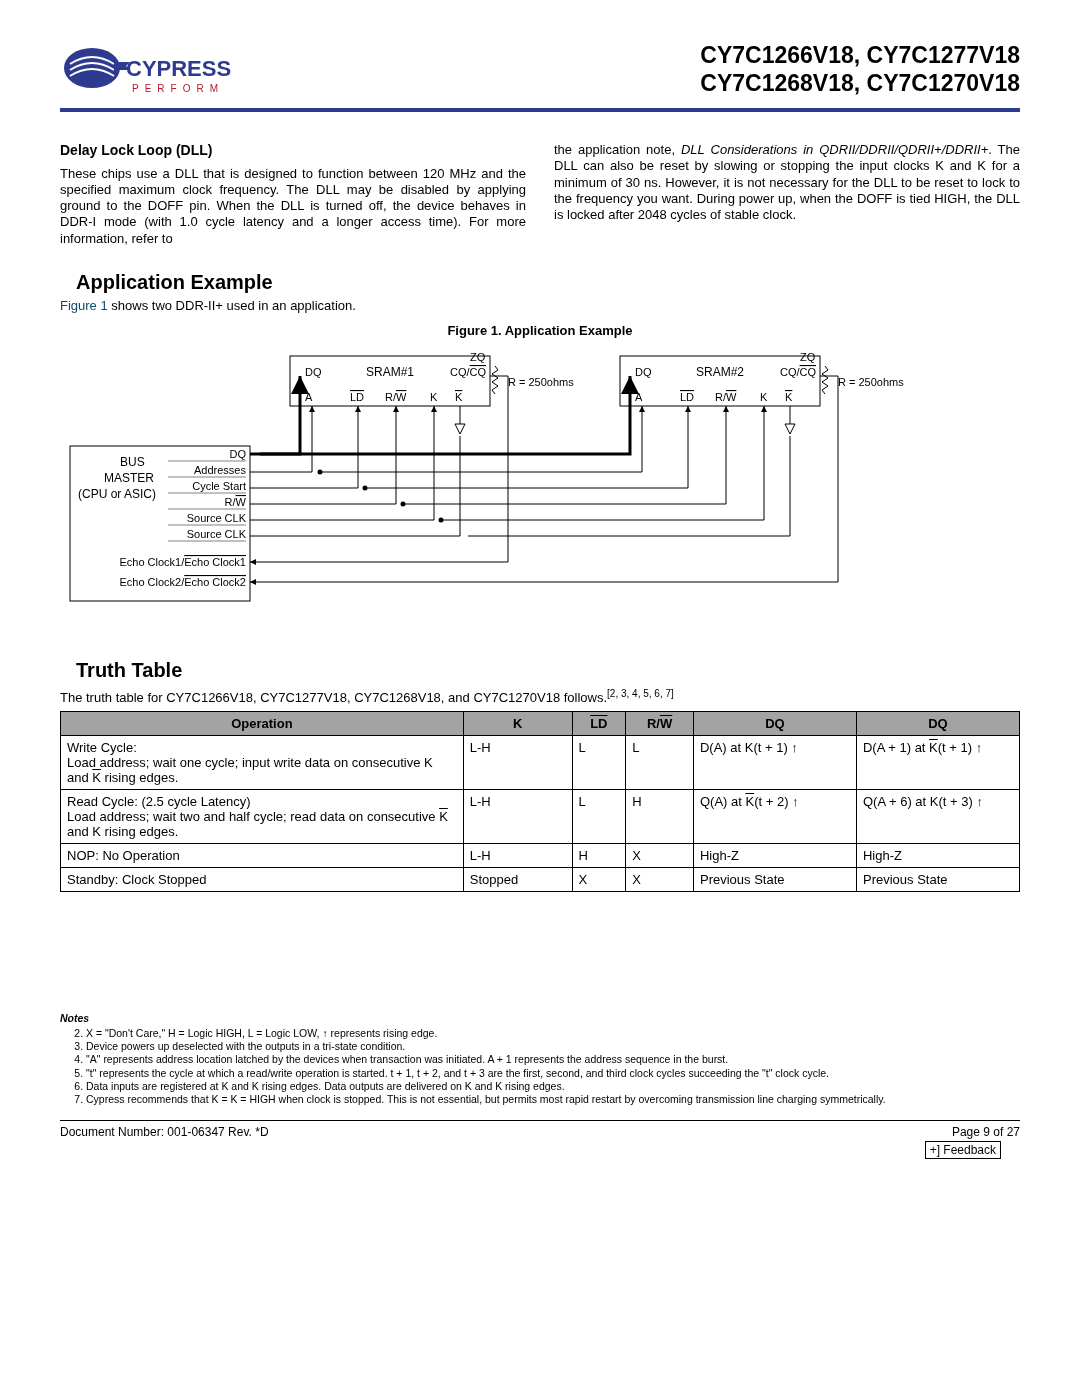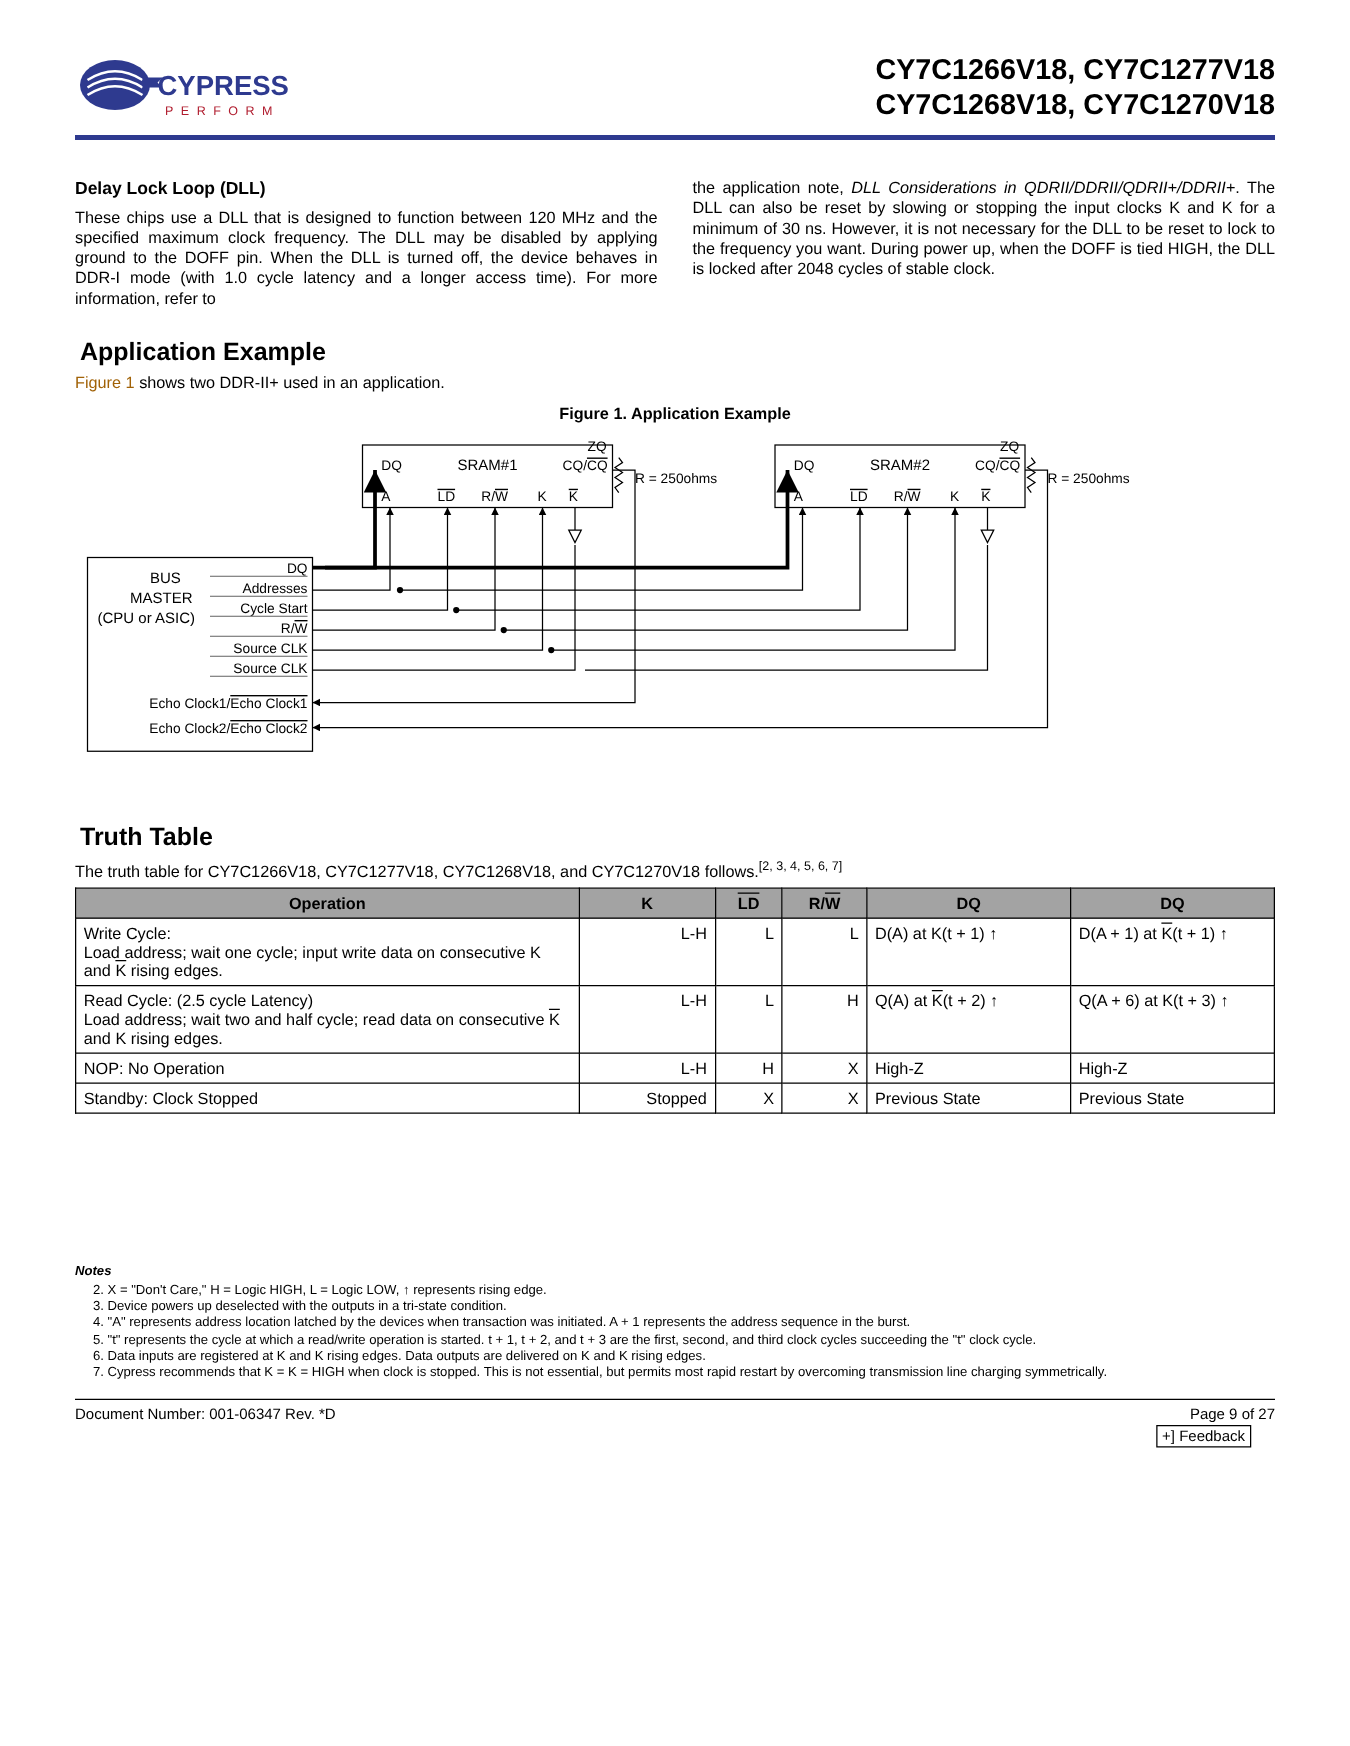--- a/index.html
+++ b/index.html
@@ -42,23 +42,23 @@
   }
   .col { flex: 1; text-align: justify; line-height: 1.25; }
   h3.section-title {
     font-size: 14px;
     font-weight: bold;
     margin: 0 0 6px 0;
   }
   h2.main-section {
     font-size: 20px;
     font-weight: bold;
-    margin: 20px 0 4px 4px;
-  }
-  .fig-link { color: #a16207; }
+    margin: 20px 0 4px 16px;
+  }
+  .fig-link { color: #0c4a6e; }
   .fig-caption {
     text-align: center;
     font-weight: bold;
     font-size: 13px;
     margin: 10px 0 8px 0;
   }
   .diagram-area {
     width: 100%;
     height: 260px;
     margin-bottom: 30px;
@@ -74,21 +74,21 @@
     border: 1px solid #000;
     padding: 4px 6px;
     text-align: left;
     vertical-align: top;
   }
   table.truth th {
     background: #a3a3a3;
     text-align: center;
     font-weight: bold;
   }
-  table.truth td.center { text-align: right; }
+  table.truth td.center { text-align: left; }
   .overline {
     text-decoration: overline;
   }
   .notes-block {
     margin-top: 120px;
     font-size: 10.5px;
     line-height: 1.25;
   }
   .notes-title { font-weight: bold; margin-bottom: 2px; font-style: italic; }
   .notes-block ol {

